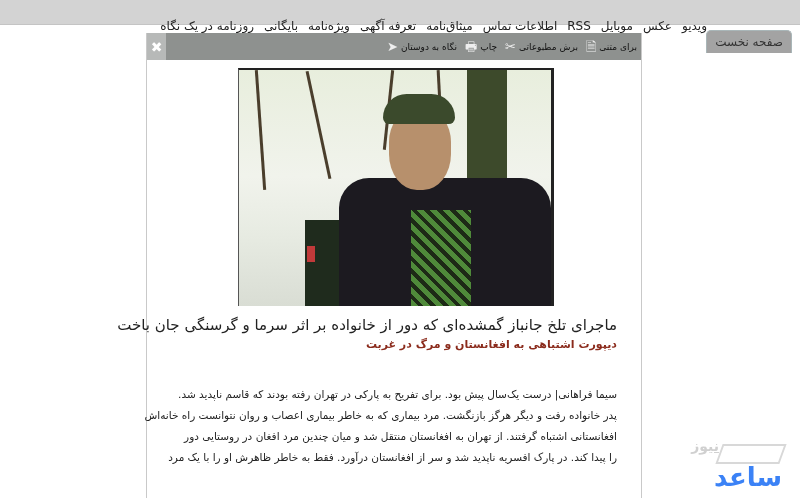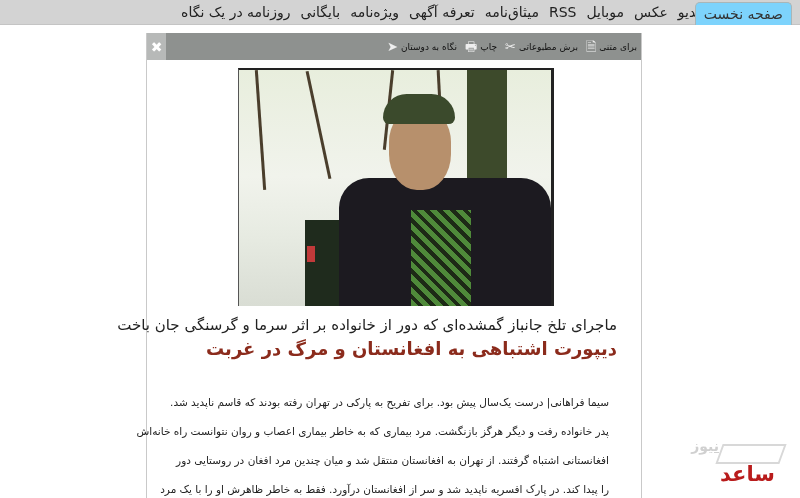--- a/index.html
+++ b/index.html
@@ -13,26 +13,26 @@
       position: absolute; left: 0; top: 0; width: 800px; height: 24px;
       background: #d3d3d3;
       border-bottom: 1px solid #c4c4c4;
     }
     .nav-items {
       position: absolute; right: 88px; top: 0; height: 24px;
       display: flex; flex-direction: row-reverse; align-items: center;
       direction: rtl;
     }
     .nav-item {
-      font-size: 14px; color: #222; padding: 0 5px; line-height: 24px;
-      white-space: nowrap; cursor: pointer;
+      font-size: 12px; color: #222; padding: 0 5px; line-height: 24px;
+      white-space: nowrap; cursor: pointer; margin-top: 28px;
     }
     .nav-item.active {
       position: absolute; right: -80px; top: 2px; height: 22px; line-height: 22px;
-      background: #7dd3fc; border: 1px solid #a9b6b8; border-bottom: none;
+      background: #a3a3a3; border: 1px solid #a9b6b8; border-bottom: none;
       border-radius: 5px 5px 0 0; padding: 0 8px; color: #333;
     }
     .dialog {
       position: absolute; left: 146px; top: 33px; width: 494px; height: 470px;
       background: #fff;
       border-left: 1px solid #c9c9c9; border-right: 1px solid #c9c9c9;
     }
     .dialog-header {
       position: absolute; left: 0; top: 0; width: 494px; height: 27px;
       background: #8e918f;
@@ -66,50 +66,51 @@
     .photo .face { position: absolute; left: 150px; top: 40px; width: 62px; height: 80px; background: #b7906c; border-radius: 40% 40% 45% 45%; }
     .photo .coat { position: absolute; left: 100px; top: 108px; width: 212px; height: 130px; background: #1c1a20; border-radius: 30px 30px 0 0; }
     .photo .shirt { position: absolute; left: 172px; top: 140px; width: 60px; height: 96px; background: repeating-linear-gradient(45deg, #4f8a3a 0 5px, #1d2a16 5px 9px); }
     .photo .car { position: absolute; left: 66px; top: 150px; width: 50px; height: 86px; background: #1f2b1d; }
     .photo .light { position: absolute; left: 68px; top: 176px; width: 8px; height: 16px; background: #c13a3a; }
     .caption {
       position: absolute; right: 24px; top: 283px; font-size: 15px; color: #222;
       direction: rtl; white-space: nowrap;
     }
     .title {
-      position: absolute; right: 24px; top: 305px; font-size: 18px; font-weight: bold;
+      position: absolute; right: 24px; top: 305px; font-size: 11px; font-weight: bold;
       color: #8b2b1c; direction: rtl; white-space: nowrap;
     }
     .body-text {
       position: absolute; right: 24px; top: 351px; width: 460px;
       direction: rtl; text-align: justify; font-size: 10.5px; line-height: 21px; color: #222;
     }
-    .body-text p { margin: 8px; white-space: nowrap; }
+    .body-text p { margin: 0; white-space: nowrap; }
     .watermark {
       position: absolute; left: 665px; top: 438px; width: 130px; height: 60px;
       color: #d4d4d4; direction: rtl; font-weight: bold;
     }
     .watermark .cap {
       position: absolute; right: 12px; top: 6px; width: 60px; height: 16px;
       border: 2px solid #d8d8d8; transform: skewX(-20deg);
     }
     .watermark .word1 { position: absolute; right: 76px; top: 0; font-size: 14px; color: #d0d0d0; text-decoration: underline; }
-    .watermark .word2 { position: absolute; right: 20px; top: 24px; font-size: 21px; color: #b91c1c; letter-spacing: 2px; }
+    .watermark .word2 { position: absolute; right: 13px; top: 24px; font-size: 26px; color: #3b82f6; letter-spacing: 2px; }
   </style>
 </head>
 <body>
 
 <div class="navbar">
   <div class="nav-items">
     <span class="nav-item active">صفحه نخست</span>
     <span class="nav-item">روزنامه در یک نگاه</span>
     <span class="nav-item">بایگانی</span>
     <span class="nav-item">ویژه‌نامه</span>
     <span class="nav-item">تعرفه آگهی</span>
     <span class="nav-item">میثاق‌نامه</span>
+    <span class="nav-item">اطلاعات تماس</span>
     <span class="nav-item">RSS</span>
     <span class="nav-item">موبایل</span>
     <span class="nav-item">عکس</span>
     <span class="nav-item">ویدیو</span>
   </div>
 </div>
 
 <div class="dialog">
   <div class="dialog-header">
     <div class="close-btn">

